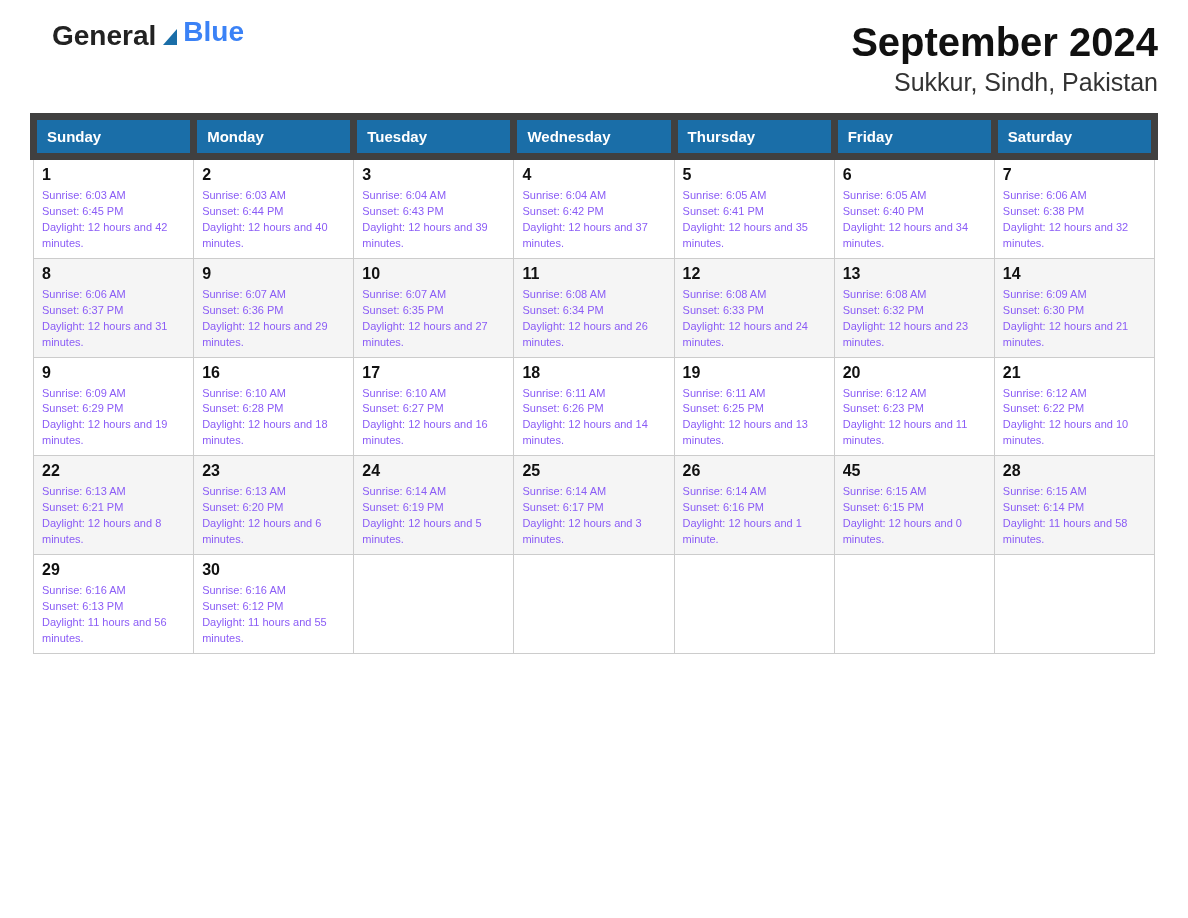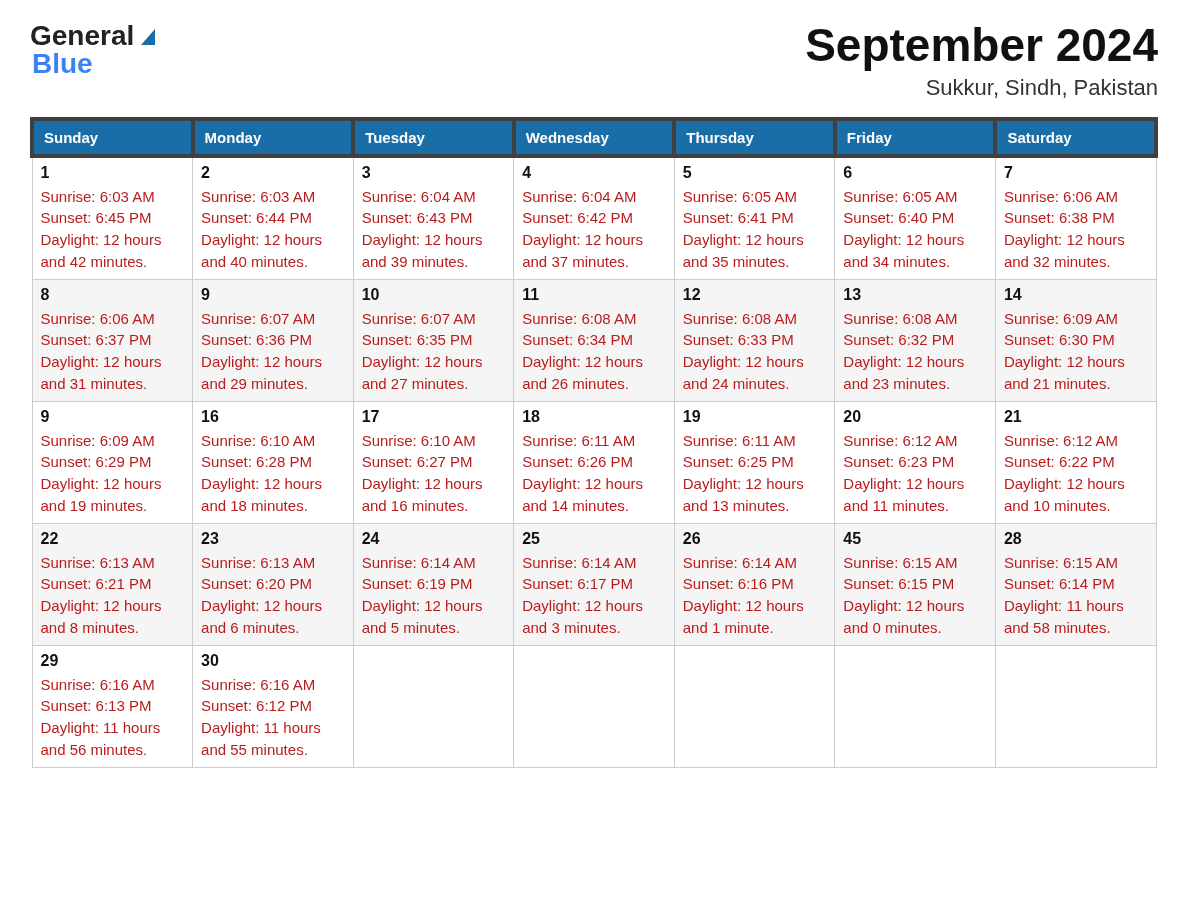--- a/index.html
+++ b/index.html
@@ -13,45 +13,45 @@
     .header {
       display: flex;
       justify-content: space-between;
       align-items: flex-start;
       margin-bottom: 16px;
     }
     .title-block {
       text-align: right;
     }
     .title-block h1 {
-      font-size: 46px;
+      font-size: 40px;
       font-weight: bold;
       color: #111;
       line-height: 1.1;
       text-align: right;
     }
     .title-block h2 {
-      font-size: 22px;
+      font-size: 25px;
       font-weight: normal;
       color: #333;
       margin-top: 4px;
     }
     .calendar-table {
       width: 100%;
       border-collapse: collapse;
       font-size: 13px;
     }
     .calendar-table th {
       background-color: #1a6ea8;
       color: #fff;
       padding: 8px 10px;
       text-align: left;
       font-size: 15px;
       font-weight: bold;
-      border: 4px solid #404040;
+      border: 7px solid #404040;
     }
     .calendar-table td {
       border: 1px solid #ccc;
       vertical-align: top;
       padding: 6px 8px;
       min-height: 80px;
       width: 14.28%;
     }
     .calendar-table tr:nth-child(even) td {
       background-color: #f5f5f5;
@@ -60,31 +60,31 @@
       background-color: #fff;
     }
     .day-number {
       font-size: 16px;
       font-weight: bold;
       color: #111;
       display: block;
       margin-bottom: 4px;
     }
     .day-info {
-      font-size: 15px;
-      color: #b91c1c;
+      font-size: 11px;
+      color: #8b5cf6;
       line-height: 1.45;
     }
     .empty-cell {
       background: #fff !important;
     }
     .logo-wrapper {
       display: flex;
-      flex-direction: column;
       align-items: flex-start;
+      margin-left: 22px;
     }
     .logo-line1 {
       display: flex;
       align-items: center;
     }
     .logo-line2 {
       display: flex;
       align-items: center;
       margin-top: -4px;
     }

